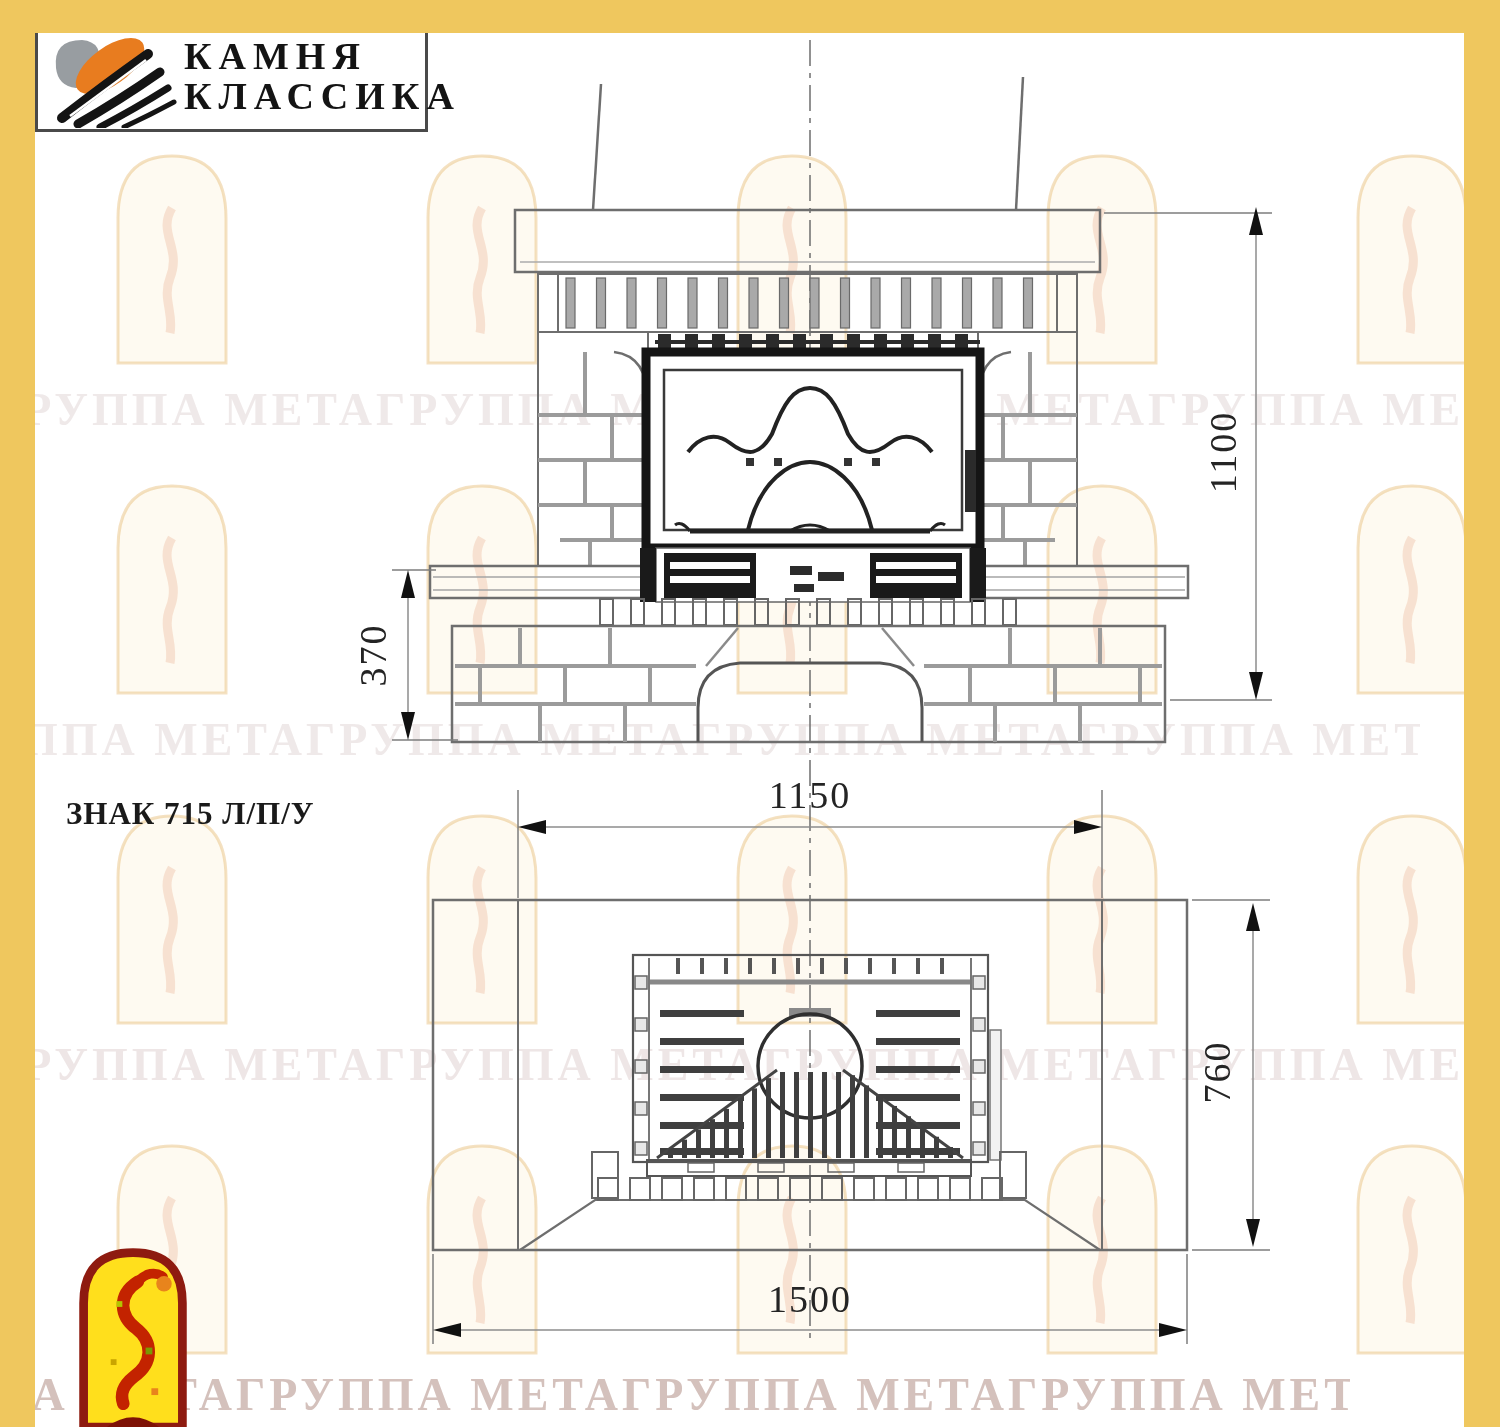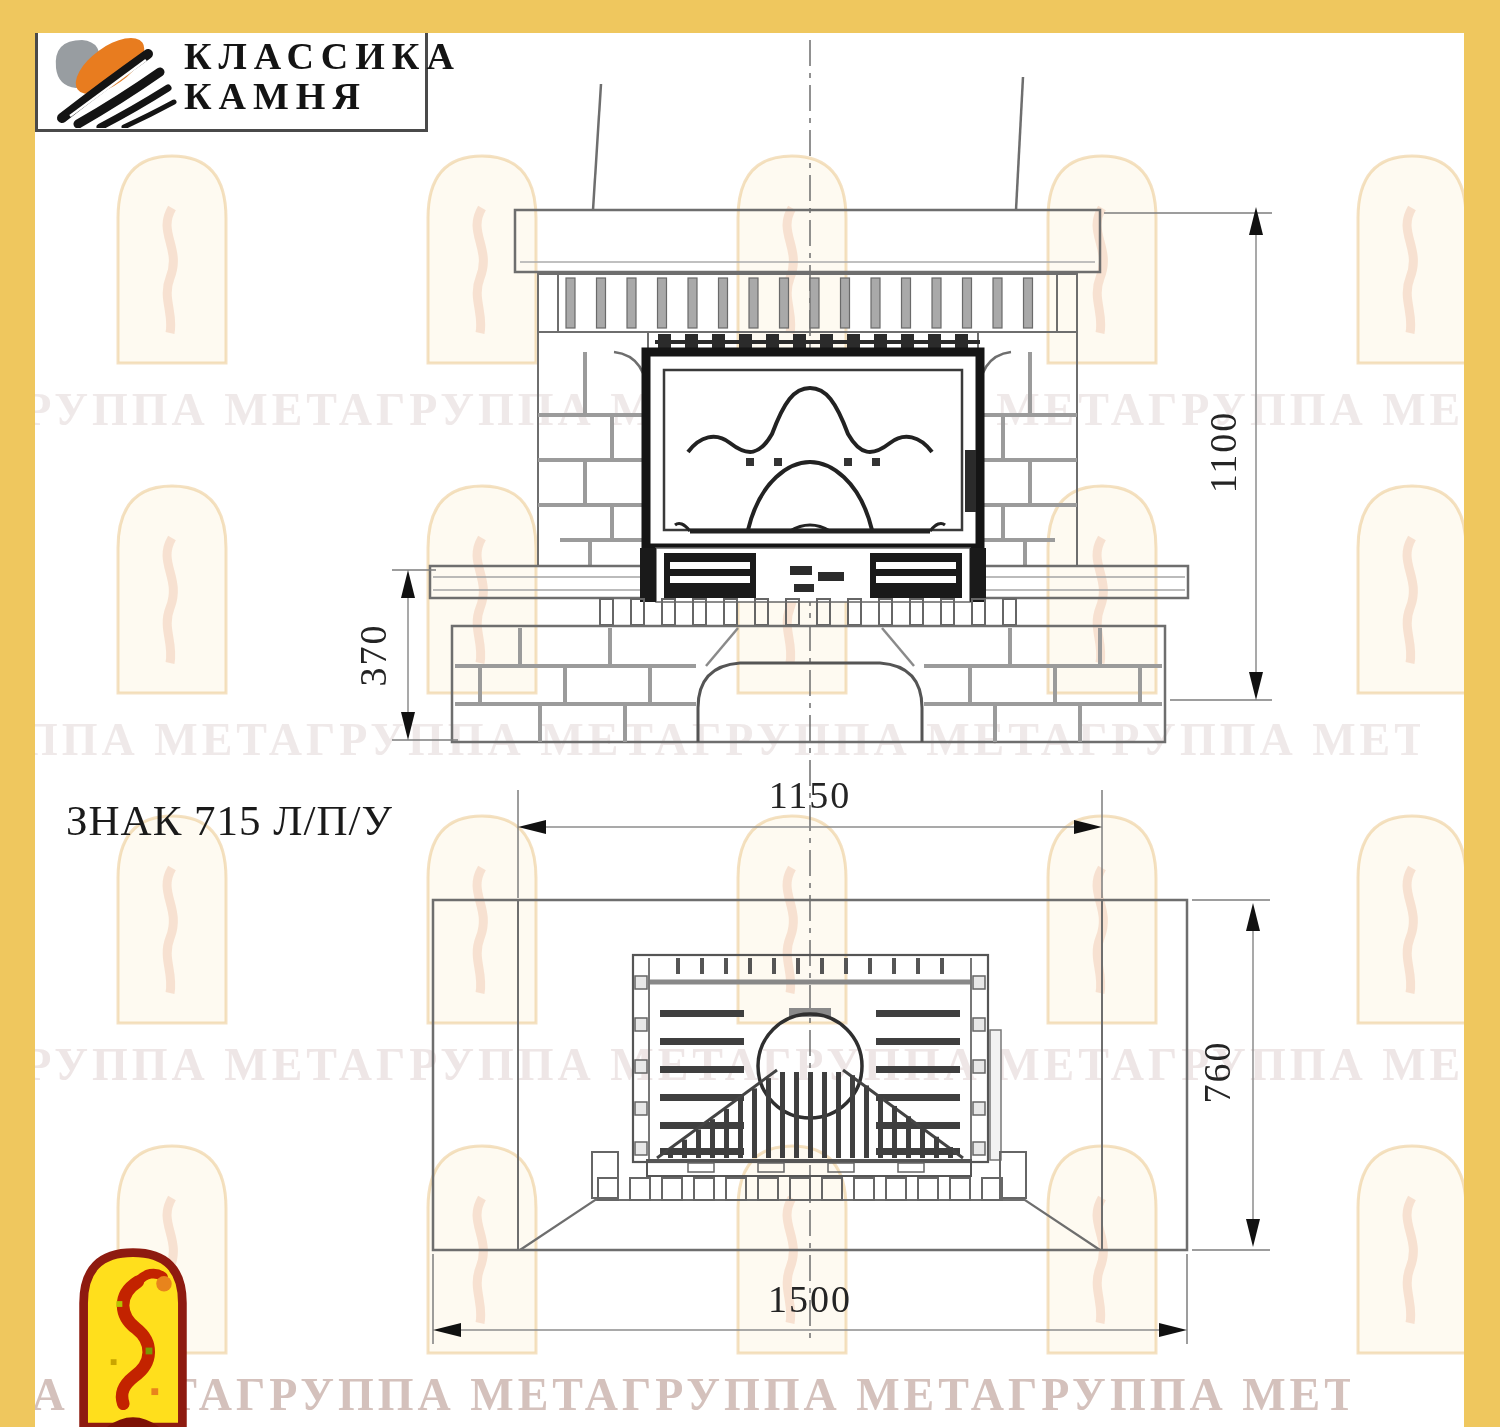--- a/index.html
+++ b/index.html
@@ -20,21 +20,21 @@
   
   #drawing{position:absolute;left:0;top:0;z-index:3;}
   .dim-text{font-family:"Liberation Serif",serif;font-size:38px;fill:#242424;letter-spacing:2px;}
   
   #logo-box{position:absolute;left:35px;top:20px;width:393px;height:112px;background:#ffffff;
             border:3px solid #4a4a4a;z-index:4;display:flex;align-items:center;box-sizing:border-box;}
   #logo-text{font-family:"Liberation Serif",serif;color:#141414;line-height:40px;
              font-size:38px;letter-spacing:7px;font-weight:bold;}
   
   #model-label{position:absolute;left:66px;top:796px;z-index:4;font-family:"Liberation Serif",serif;
-               font-weight:normal;font-size:43px;color:#1a1a1a;letter-spacing:1px;}
+               font-weight:bold;font-size:31px;color:#1a1a1a;letter-spacing:1px;}
   #footer-logo{position:absolute;left:76px;top:1243px;z-index:4;}
 </style>
 </head>
 <body>
 
 <div id="canvas">
 
   <div class="border" id="border-top"></div>
   <div class="border" id="border-left"></div>
   <div class="border" id="border-right"></div>
@@ -371,22 +371,22 @@
         </g>
       <g stroke="#141414" stroke-linecap="round" fill="none">
         <path d="M14,90 Q55,58 100,26" stroke-width="10"></path>
         <path d="M30,96 Q72,72 112,44" stroke-width="9"></path>
         <path d="M52,99 Q85,82 120,60" stroke-width="7"></path>
         <path d="M76,99 Q100,88 126,74" stroke-width="5"></path>
       </g>
       <path d="M22,88 Q60,60 98,32" stroke="#ffffff" stroke-width="2.5" fill="none"></path>
     </svg>
     <div id="logo-text">
+      <div>КАМНЯ</div>
       <div>КЛАССИКА</div>
-      <div>КАМНЯ</div>
     </div>
   </div>
 
   <div id="model-label">ЗНАК 715 Л/П/У</div>
 
   <svg id="footer-logo" width="114" height="184" viewBox="0 0 114 190">
     <path d="M6,190 V62 Q6,10 57,10 Q108,10 108,62 V190 Z" fill="#ffdf1c" stroke="#8e1b10" stroke-width="9"></path>
     <path d="M30,190 Q57,170 84,190 Z" fill="#7e1206"></path>
     <path d="M62,40 C40,54 44,76 60,88 C78,102 78,124 58,138 C48,146 43,154 47,166" fill="none" stroke="#c32300" stroke-width="13" stroke-linecap="round"></path>
     <path d="M62,40 C70,31 80,29 88,35" fill="none" stroke="#c32300" stroke-width="10" stroke-linecap="round"></path>

